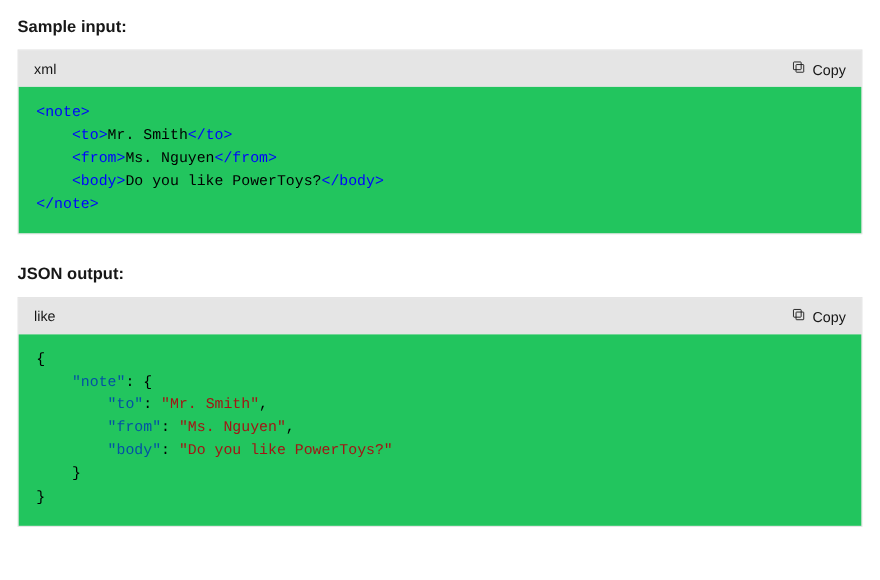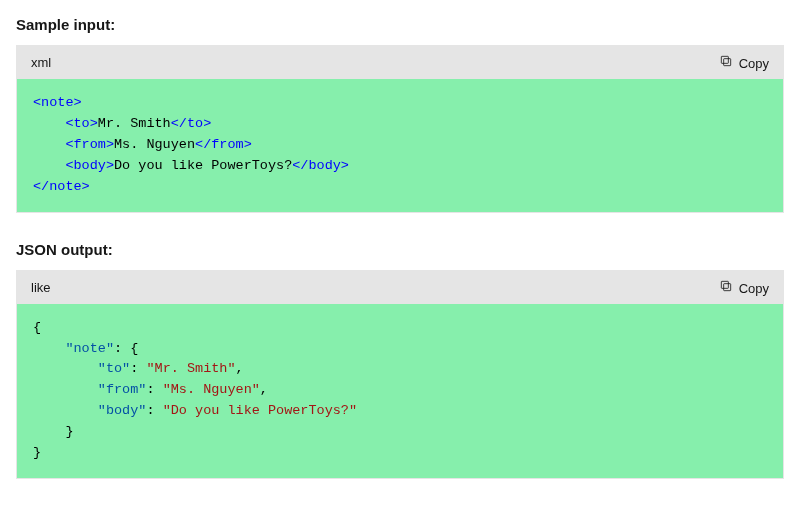--- a/index.html
+++ b/index.html
@@ -53,21 +53,21 @@
     stroke: #161616;
     fill: none;
     stroke-width: 1.4;
   }
   pre {
     margin: 0;
     padding: 14px 16px;
     font-family: Consolas, "Courier New", monospace;
     font-size: 13.5px;
     line-height: 1.55;
-    background: #86efac;
+    background: #22c55e;
     white-space: pre;
     overflow-x: auto;
   }
   .tag   { color: #0000ff; }
   .txt   { color: #000000; }
   .pun   { color: #000000; }
   .key   { color: #0451a5; }
   .str   { color: #a31515; }
 </style>
 </head>

